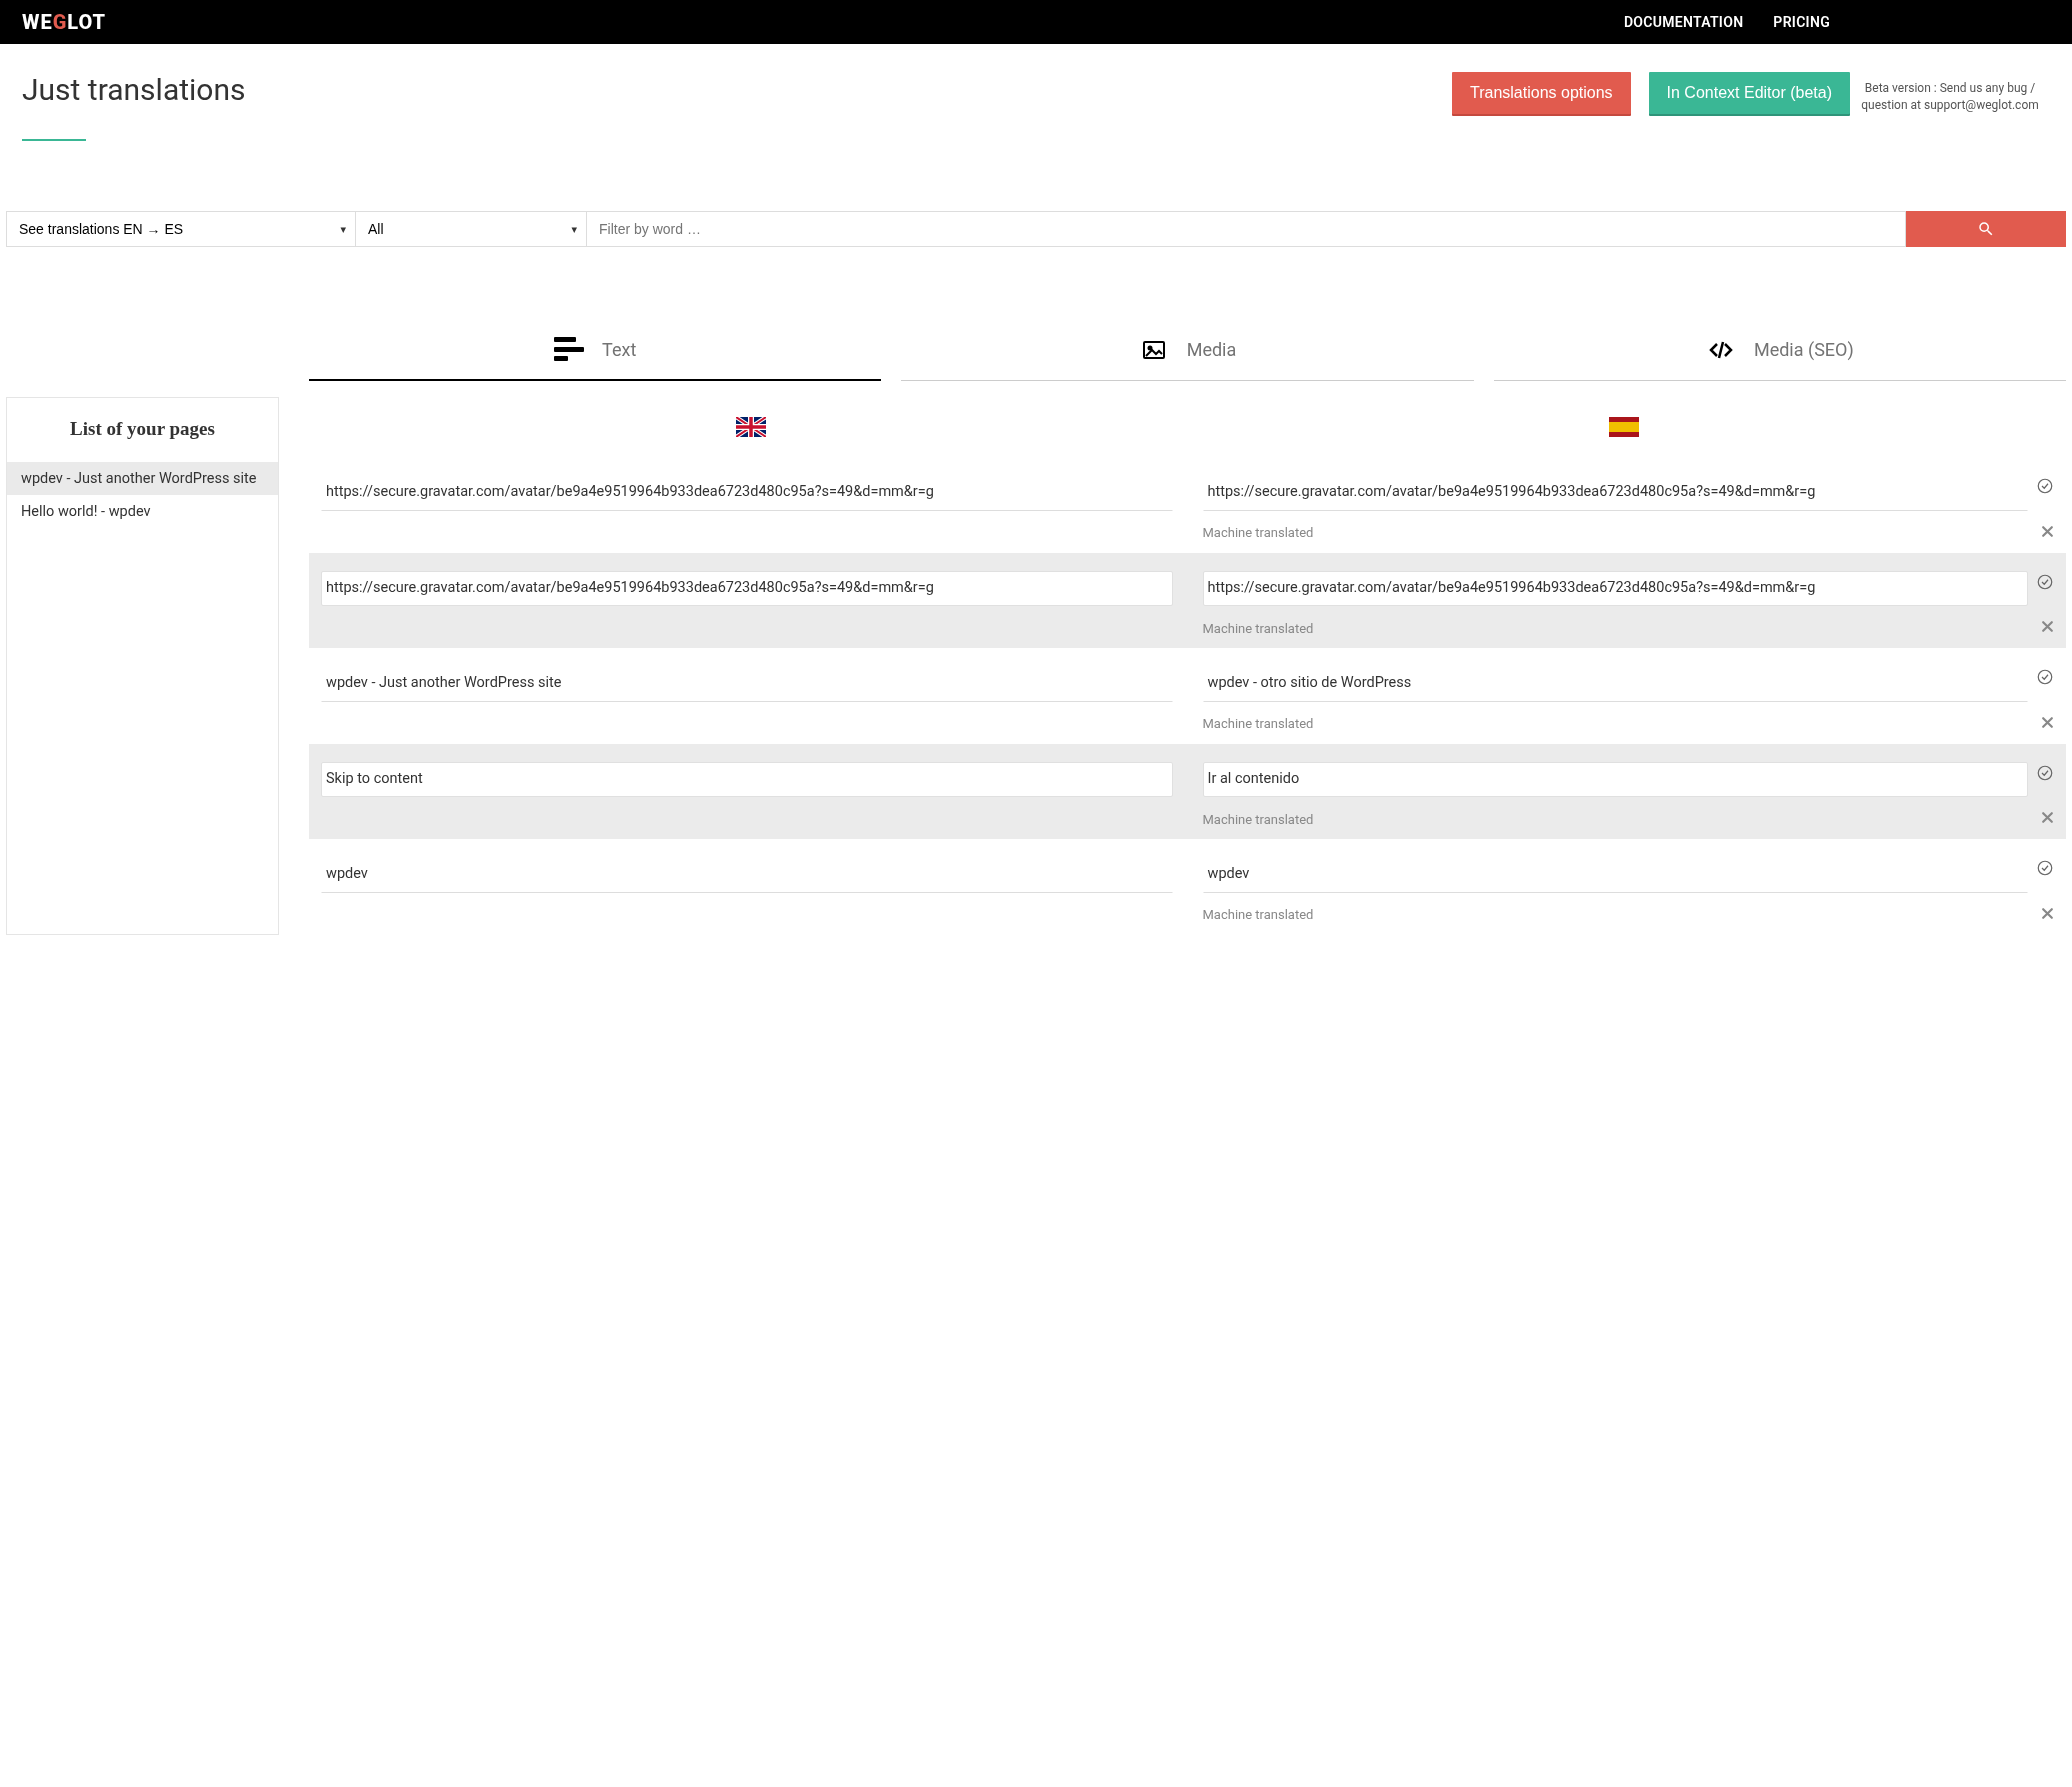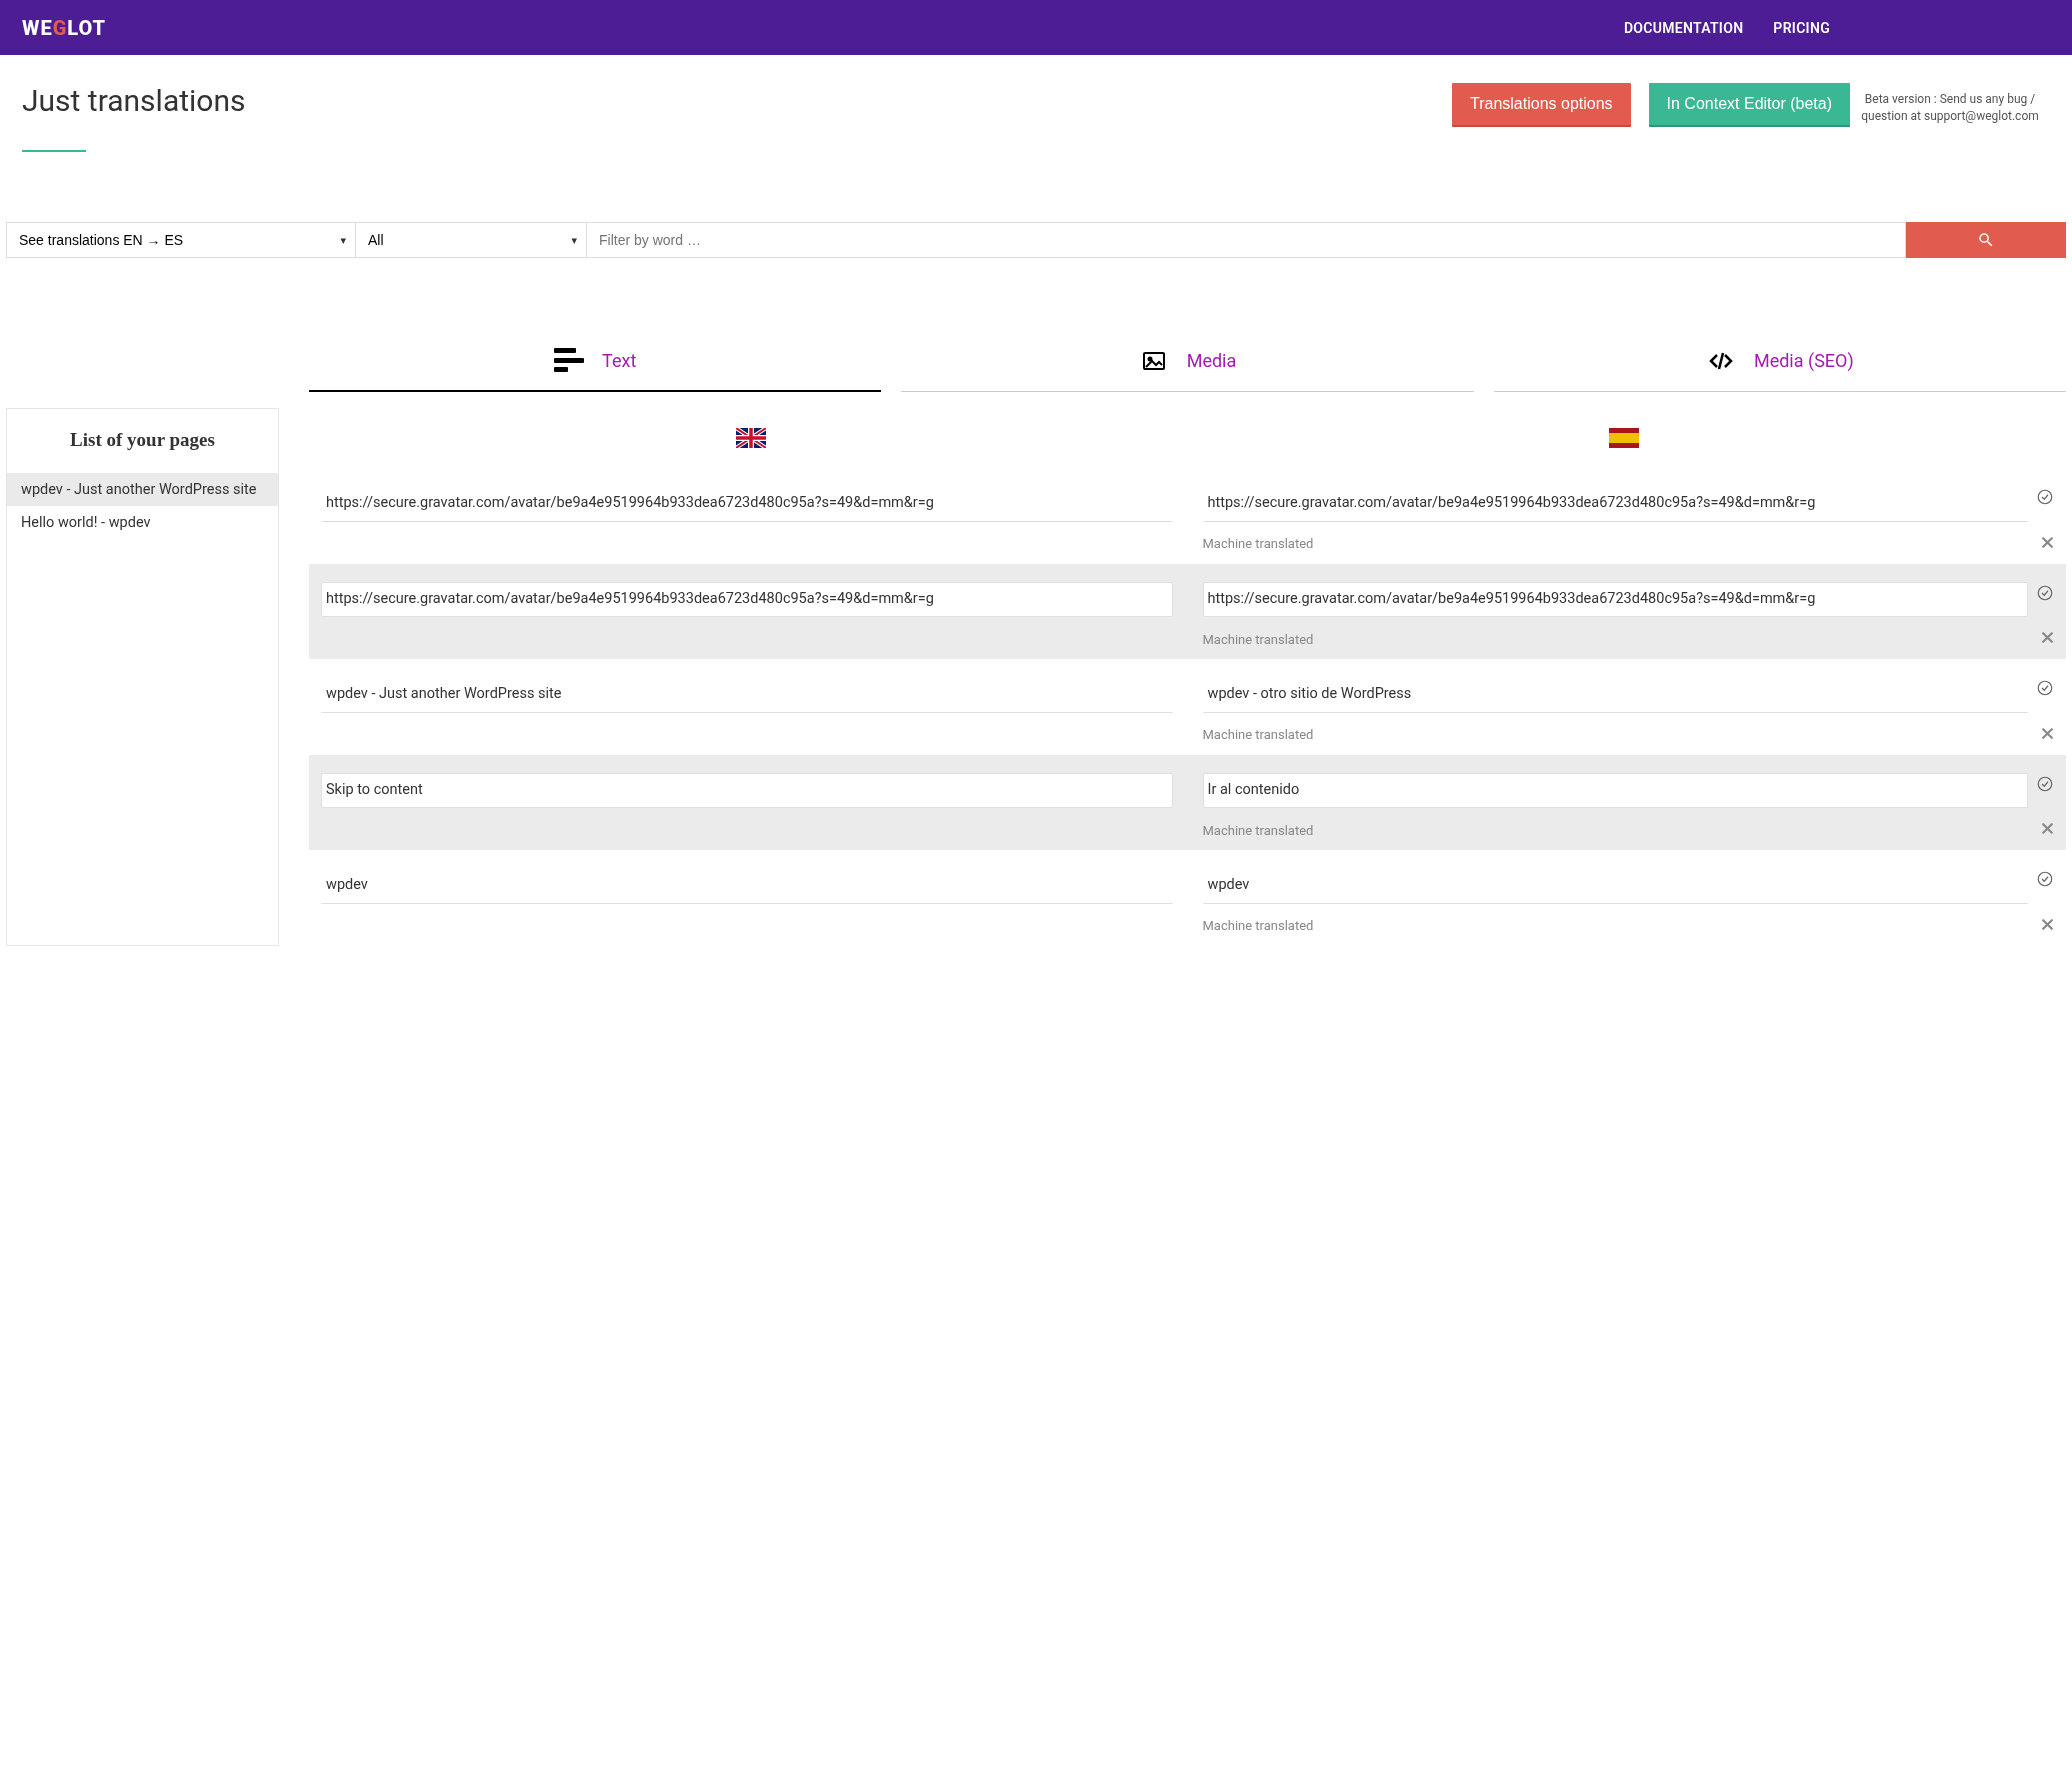--- a/index.html
+++ b/index.html
@@ -1,19 +1,19 @@
 <!DOCTYPE html>
 <html><head>
 <meta charset="utf-8">
 <style>
 * { box-sizing: border-box; margin: 0; padding: 0; }
 body { font-family: -apple-system, BlinkMacSystemFont, "Segoe UI", Roboto, Helvetica, Arial, sans-serif; color: #333; background: #fff; font-size: 15px; }
 
 
-.topbar { background: #4c1d95; height: 55px; display: flex; align-items: center; justify-content: space-between; padding: 0 22px; }
+.topbar { background: #000000; height: 44px; display: flex; align-items: center; justify-content: space-between; padding: 0 22px; }
 .logo { font-size: 20px; font-weight: 800; letter-spacing: 1px; color: #fff; }
 .logo .g { color: #e15b4e; }
 .topnav { display: flex; gap: 30px; margin-right: 220px; }
 .topnav a { color: #fff; text-decoration: none; font-size: 14px; font-weight: 600; letter-spacing: 0.3px; }
 
 
 .page-head { display: flex; justify-content: space-between; align-items: flex-start; padding: 28px 22px 10px 22px; }
 .page-title-wrap h1 { font-size: 30px; font-weight: 400; color: #333; }
 .page-title-underline { width: 64px; height: 2px; background: #3ab795; margin-top: 32px; }
 .head-actions { display: flex; flex-direction: row; align-items: flex-end; gap: 0; }
@@ -39,21 +39,21 @@
 .main { display: flex; padding: 80px 6px 20px 6px; gap: 30px; }
 .sidebar { width: 273px; border: 1px solid #e5e5e5; flex-shrink: 0; margin-top: 70px; }
 .sb-title { text-align: center; font-weight: 600; padding: 20px 10px 22px 10px; font-size: 19px; font-family: Liberation Serif, serif; }
 .sb-item { padding: 8px 14px; font-size: 14.5px; cursor: pointer; }
 .sb-item.active { background: #eaeaea; }
 
 .content { flex: 1; }
 
 
 .tabs { display: flex; gap: 20px; }
-.tab { flex: 1; display: flex; align-items: center; justify-content: center; gap: 18px; padding: 10px 0 18px 0; border-bottom: 1px solid #ccc; cursor: pointer; font-size: 18px; color: #a21caf; }
+.tab { flex: 1; display: flex; align-items: center; justify-content: center; gap: 18px; padding: 10px 0 18px 0; border-bottom: 1px solid #ccc; cursor: pointer; font-size: 18px; color: #737373; }
 .tab.active { border-bottom: 2px solid #000; }
 .tab svg, .tab .icon-lines { width: 30px; height: 24px; }
 .icon-lines { display: flex; flex-direction: column; justify-content: space-between; }
 .icon-lines span { background: #000; height: 5px; display: block; border-radius: 1px; }
 .icon-lines span:nth-child(1){ width: 22px; }
 .icon-lines span:nth-child(2){ width: 30px; }
 .icon-lines span:nth-child(3){ width: 14px; }
 
 
 .flag-row { display: flex; margin-top: 36px; padding: 0 6px 20px 6px; }

